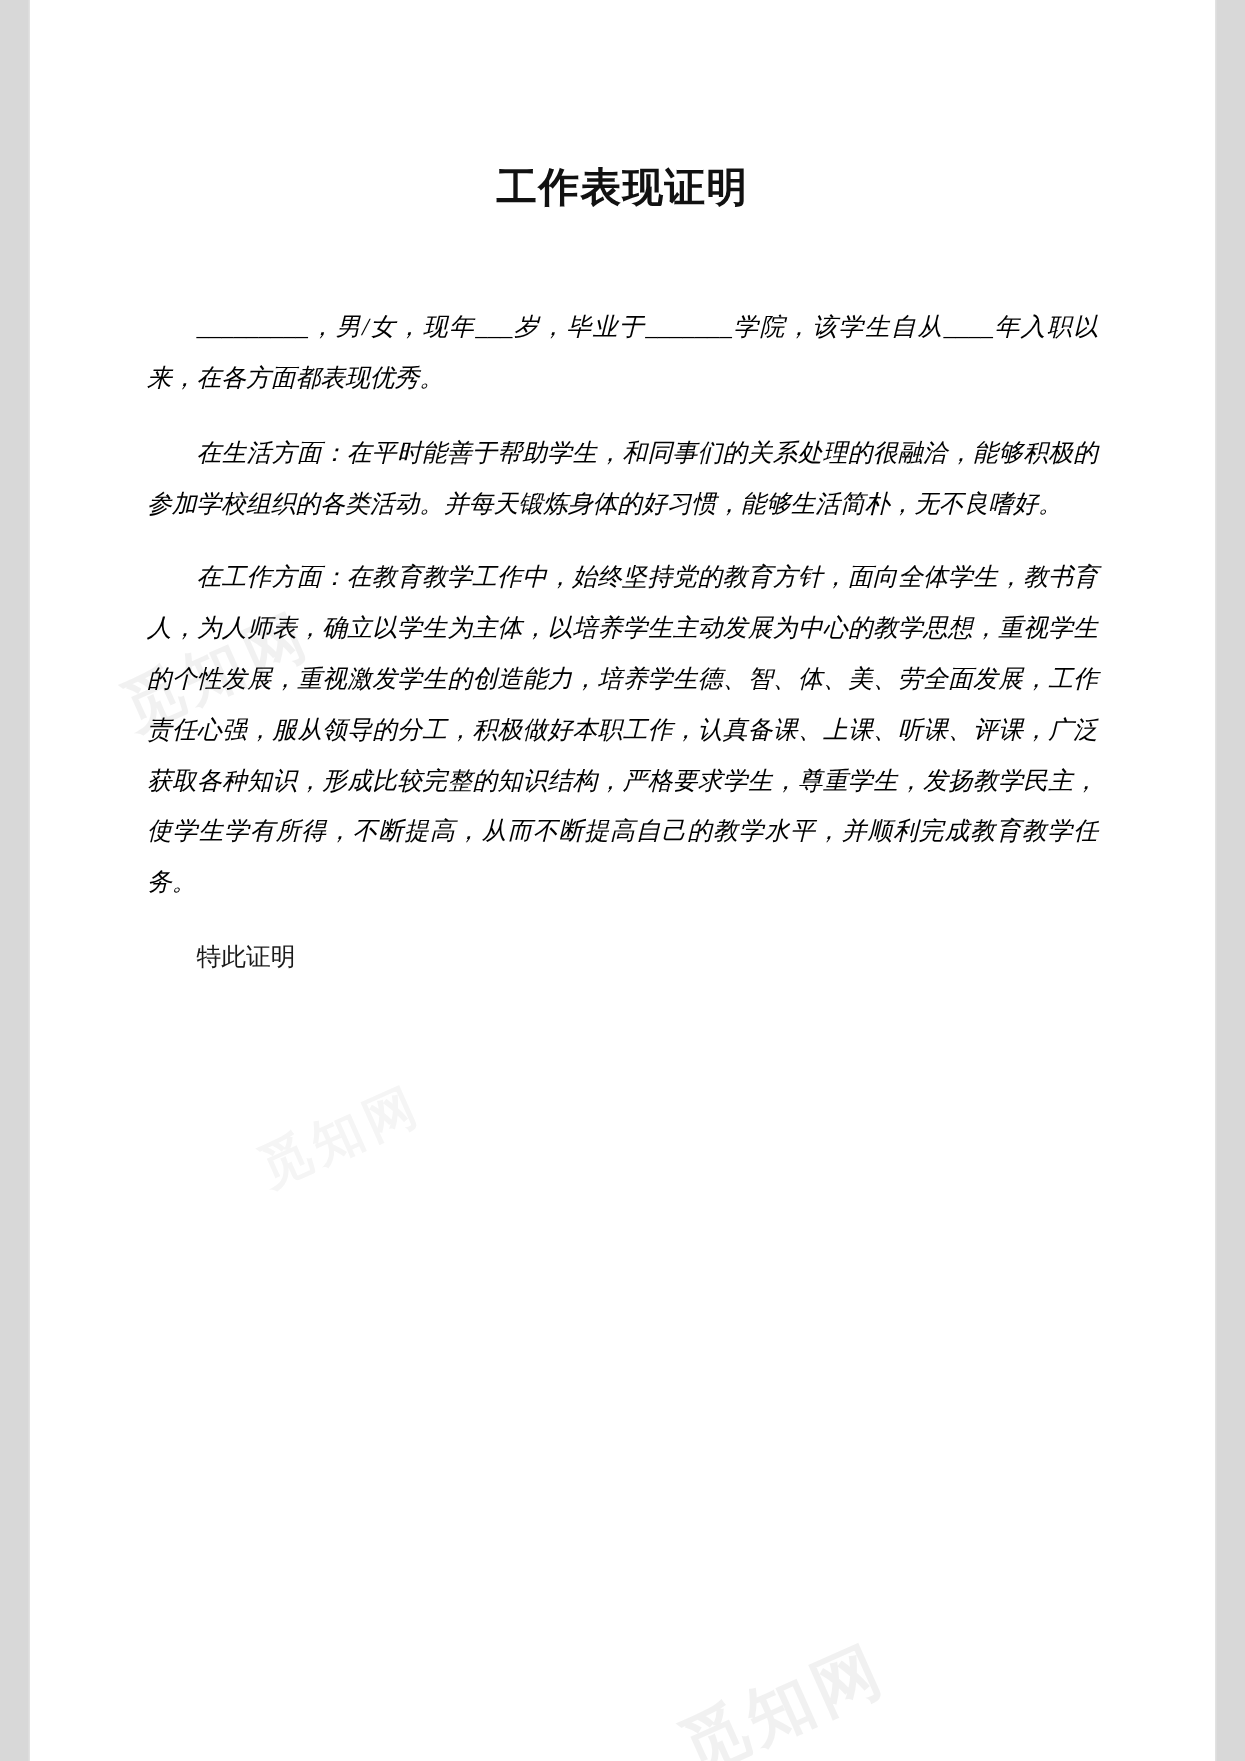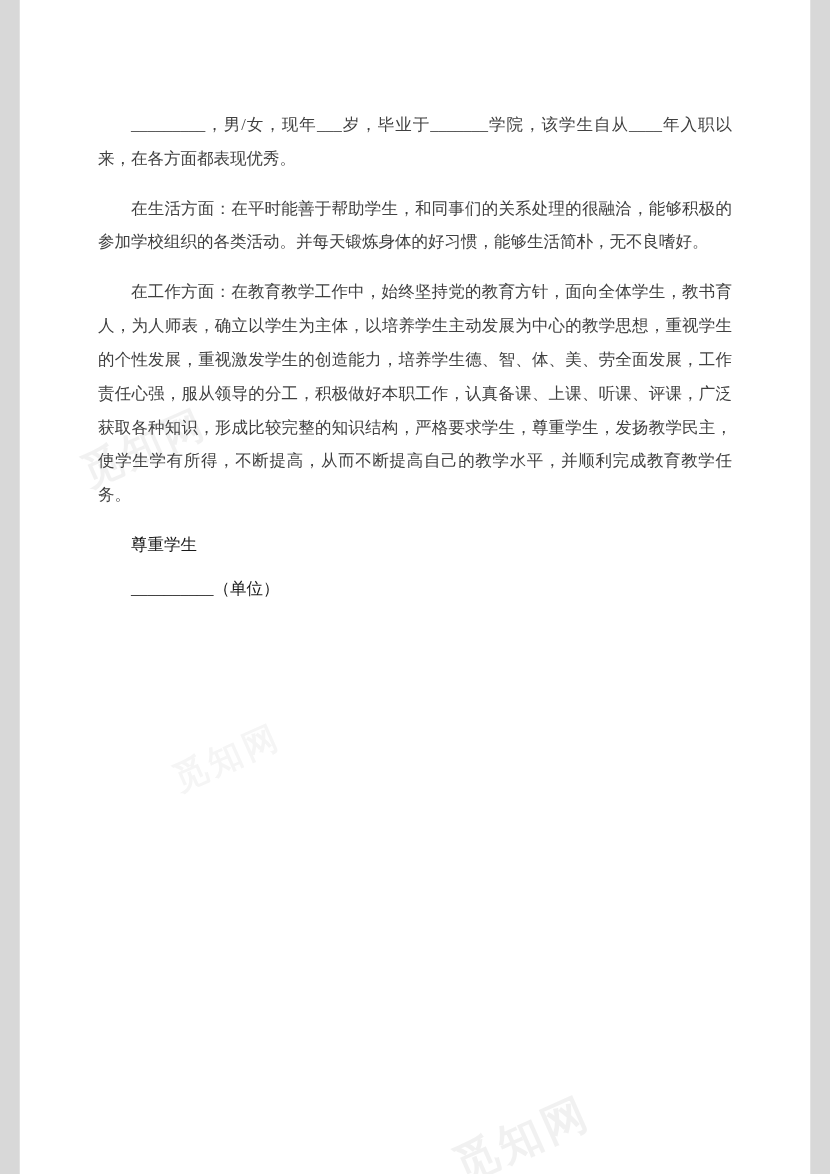--- a/index.html
+++ b/index.html
@@ -39,26 +39,27 @@
     font-weight: bold;
     letter-spacing: 1px;
     color: #111;
     margin: 0 0 58px 0;
     line-height: 1.3;
     font-family: "Liberation Serif", "DejaVu Serif", serif;
   }
   .para {
     font-size: 16.5px;
     line-height: 2.05;
-    color: #404040;
+    color: #000000;
     text-align: justify;
     text-justify: inter-ideograph;
     margin: 0 0 16px 0;
     text-indent: 2em;
     word-break: break-all;
+    font-style: italic;
   }
   .closing {
     font-size: 16.5px;
     line-height: 2.05;
     color: #1a1a1a;
     margin: 0 0 14px 0;
     text-indent: 2em;
   }
   .closing.tight {
     margin-bottom: 10px;
@@ -84,22 +85,22 @@
 <body>
 
 <div class="page">
 
   <div class="watermark wm-1">觅知网</div>
   <div class="watermark wm-3">觅知网</div>
   <div class="watermark wm-2">觅知网</div>
 
   <div class="page-inner">
 
+    <h1 class="doc-title">工作表现证明</h1>
 
     <p class="para">_________，男/女，现年___岁，毕业于_______学院，该学生自从____年入职以来，在各方面都表现优秀。</p>
     <p class="para">在生活方面：在平时能善于帮助学生，和同事们的关系处理的很融洽，能够积极的参加学校组织的各类活动。并每天锻炼身体的好习惯，能够生活简朴，无不良嗜好。</p>
     <p class="para">在工作方面：在教育教学工作中，始终坚持党的教育方针，面向全体学生，教书育人，为人师表，确立以学生为主体，以培养学生主动发展为中心的教学思想，重视学生的个性发展，重视激发学生的创造能力，培养学生德、智、体、美、劳全面发展，工作责任心强，服从领导的分工，积极做好本职工作，认真备课、上课、听课、评课，广泛获取各种知识，形成比较完整的知识结构，严格要求学生，尊重学生，发扬教学民主，使学生学有所得，不断提高，从而不断提高自己的教学水平，并顺利完成教育教学任务。</p>
 
-    <p class="closing tight">尊重学生</p>
-    <p class="closing tight">__________（单位）</p>
+    <p class="closing tight">特此证明</p>
 
   </div>
 </div>
 
 </body></html>

